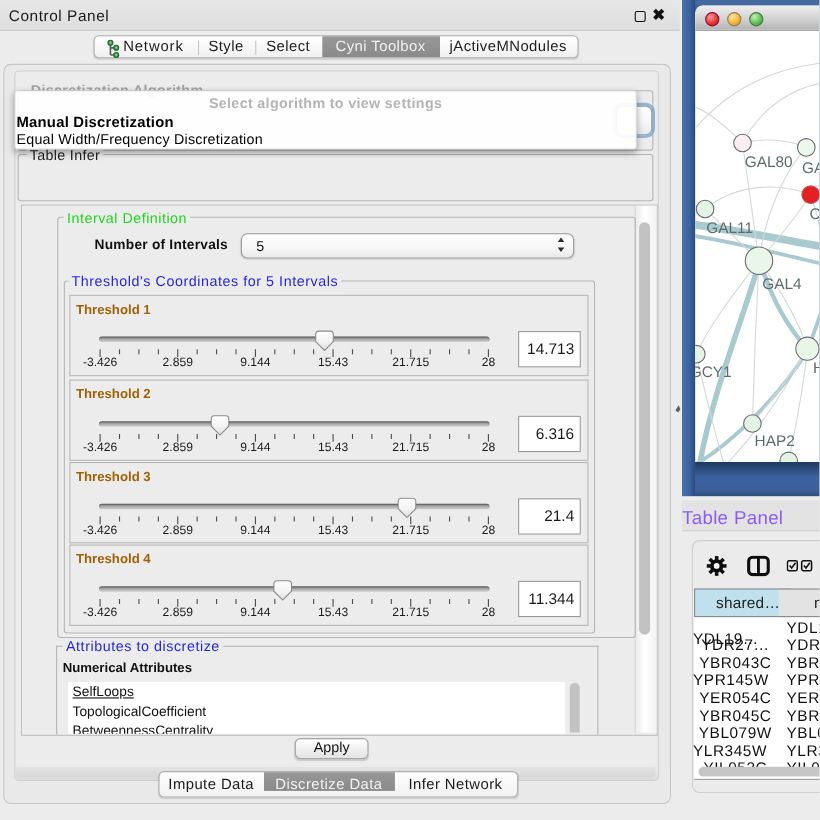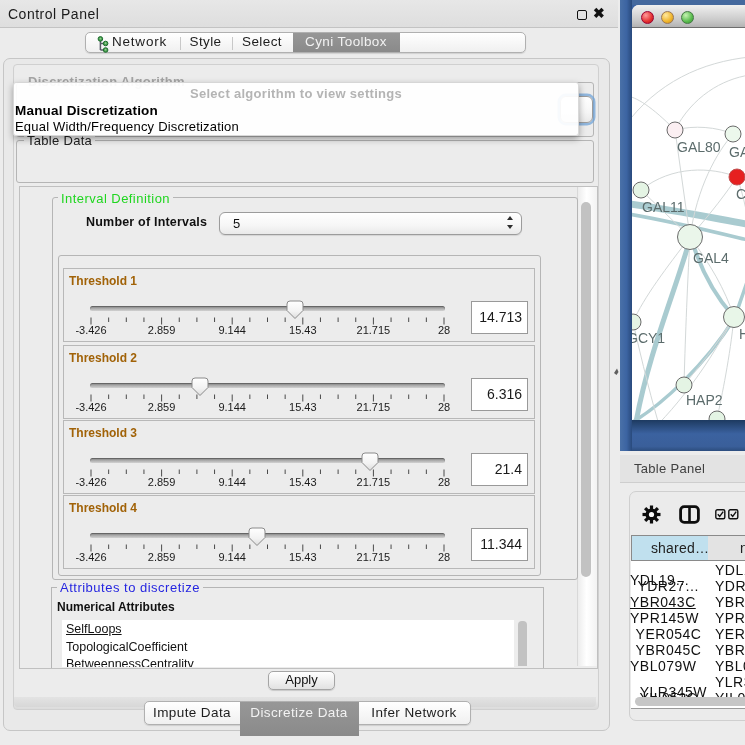--- a/index.html
+++ b/index.html
@@ -65,21 +65,21 @@
   #bluebottom{left:632px;top:420px;width:113px;height:31px;
             background:linear-gradient(#1d3a60,#3b62a0 45%,#3a5f9a 85%,#2c4d7e);}
   #bluetop{left:632px;top:0;width:113px;height:5px;background:#44699e;}
   #canvas{left:632px;top:5px;width:113px;height:415px;background:#fff;border-top-left-radius:7px;}
   #mactitle{position:absolute;left:0;top:0;width:113px;height:22px;
             background:linear-gradient(#f0f0f0,#c9c9c9 70%,#b3b3b3);
             border-bottom:1px solid #6e6e6e;border-top-left-radius:7px;}
   .light{position:absolute;top:6px;width:11px;height:11px;border-radius:50%;}
   #tpbar{left:620px;top:455px;width:125px;height:27px;background:#e3e3e3;
          border-bottom:1px solid #cecece;}
-  #tptext{left:634px;top:461px;font-size:13px;letter-spacing:0.3px;color:#404040;}
+  #tptext{left:620px;top:461px;font-size:17px;letter-spacing:0.3px;color:#8b5cf6;}
   #tablepanel{left:629px;top:491px;width:116px;height:228px;background:#ebebeb;
               border:1px solid #cfcfcf;border-top-left-radius:7px;border-bottom-left-radius:7px;}
   .hcell{position:absolute;top:43px;height:24px;line-height:24px;font-size:14px;letter-spacing:0.2px;color:#222;
          text-align:center;}
   .trow{position:absolute;width:200px;font-size:14px;letter-spacing:0.5px;color:#111;}
 </style>
 </head>
 <body>
 <div id="stage">
 
@@ -100,45 +100,47 @@
       <circle cx="8.6" cy="15" r="2.3" fill="#49a04f" stroke="#1d6b2f" stroke-width="1"></circle>
       <circle cx="3.4" cy="3.6" r="0.9" fill="#8fd08f"></circle>
       <circle cx="8.6" cy="8.2" r="0.9" fill="#8fd08f"></circle>
       <circle cx="8.6" cy="14.7" r="0.9" fill="#8fd08f"></circle>
     </svg>
     <div class="tsep" style="left:94px;"></div>
     <div class="tab" style="left:94px;width:52px;">Style</div>
     <div class="tsep" style="left:146px;"></div>
     <div class="tab" style="left:146px;width:61px;">Select</div>
     <div class="tab tabsel" style="left:207px;width:107px;">Cyni Toolbox</div>
+    <div class="tab" style="left:314px;width:125px;">jActiveMNodules</div>
   </div>
 
   <div class="abs" style="left:28px;top:74px;font-size:13px;font-weight:bold;letter-spacing:0.3px;color:#a4a4a4;">Discretization Algorithm</div>
   <div class="abs group" style="left:16px;top:82px;width:576px;height:53px;"></div>
   <div class="abs combo" style="left:560px;top:96px;width:31px;height:25px;box-shadow:0 0 0 2.5px rgba(105,160,215,0.7);"></div>
 
   <div class="abs group" style="left:16px;top:140px;width:576px;height:41px;"></div>
-  <div class="abs glabel" style="left:24px;top:134px;color:#222;">Table Data</div>
+  <div class="abs glabel" style="left:24px;top:134px;color:#222;">Table Infer</div>
 
   <div class="abs" style="left:19px;top:186px;width:577px;height:481px;border:1px solid #c0c0c0;background:#ececec;"></div>
 
   <div class="abs" style="left:577px;top:187px;width:19px;height:479px;background:linear-gradient(90deg,#ececec,#ffffff 45%,#f2f2f2);border-left:1px solid #d8d8d8;"></div>
   <div class="abs" style="left:581px;top:202px;width:10px;height:375px;background:#c2c2c2;border-radius:5px;"></div>
 
   <div class="abs group" style="left:52px;top:197px;width:524px;height:381px;"></div>
   <div class="abs glabel" style="left:58px;top:192px;color:#1fd61f;letter-spacing:0.45px;">Interval Definition</div>
   <div class="abs" style="left:86px;top:215px;font-size:12.5px;font-weight:bold;letter-spacing:0.2px;color:#111;">Number of Intervals</div>
   <div class="abs combo" style="left:219px;top:212px;width:288px;height:21px;line-height:21px;padding-left:13px;">5
     <span class="cararea">
         <span class="car carup" style="top:3px;"></span>
         <span class="car cardn" style="top:12px;"></span>
       </span>
   </div>
 
   <div class="abs group" style="left:58px;top:255px;width:481px;height:319px;"></div>
+  <div class="abs glabel" style="left:62px;top:249px;color:#2626e0;letter-spacing:0.5px;">Threshold's Coordinates for 5 Intervals</div>
 
   <div id="tholder">
       <div class="abs tbox" style="top:268px">
         <div class="tname">Threshold 1</div>
         <div class="track"></div>
         <svg style="position:absolute;left:0;top:47.5px;" width="470" height="12" viewBox="0 0 470 12">
           <line x1="27" y1="0.5" x2="27" y2="7.5" stroke="#4a4a4a" stroke-width="1"></line>
           <line x1="44.65" y1="0.5" x2="44.65" y2="5" stroke="#4a4a4a" stroke-width="1"></line>
           <line x1="62.3" y1="0.5" x2="62.3" y2="5" stroke="#4a4a4a" stroke-width="1"></line>
           <line x1="79.94999999999999" y1="0.5" x2="79.94999999999999" y2="5" stroke="#4a4a4a" stroke-width="1"></line>
@@ -325,21 +327,21 @@
 
   <div class="abs" style="left:14px;top:697px;width:582px;height:10px;background:linear-gradient(#e3e3e3,#d7d7d7);border-radius:0 0 4px 4px;"></div>
   <svg class="abs" style="left:613px;top:367px;" width="7" height="9" viewBox="0 0 7 9">
       <path d="M1 6 L4 1.5 L5.5 5 L3.5 8 Z" fill="#5f5f5f"></path>
     </svg>
 
   <div class="abs" id="applybtn">Apply</div>
 
   <div class="abs tabbar" style="left:143.5px;top:701px;width:325px;height:21.5px;">
     <div class="tab" style="left:0;width:95px;height:21.5px;line-height:21.5px;">Impute Data</div>
-    <div class="tab tabsel" style="left:95px;width:119px;height:34px;line-height:21.5px;">Discretize Data</div>
+    <div class="tab tabsel" style="left:95px;width:119px;height:17px;line-height:21.5px;">Discretize Data</div>
     <div class="tab" style="left:214px;width:111px;height:21.5px;line-height:21.5px;">Infer Network</div>
   </div>
 
   <div class="abs" id="popup">
     <div class="abs" style="left:0;top:3px;width:564px;text-align:center;font-size:13px;font-weight:bold;letter-spacing:0.3px;color:#b4b4b4;">Select algorithm to view settings</div>
     <div class="abs" style="left:1px;top:20px;font-size:13.5px;font-weight:bold;letter-spacing:0.2px;color:#000;">Manual Discretization</div>
     <div class="abs" style="left:1px;top:36px;font-size:13px;letter-spacing:0.2px;color:#000;">Equal Width/Frequency Discretization</div>
   </div>
 
   <div class="abs" id="bluepane"></div>
@@ -430,31 +432,31 @@
     </svg>
     <div class="abs" style="left:1px;top:68px;width:115px;height:148px;background:#ffffff;border-bottom:1px solid #9a9a9a;"></div>
 
     <div class="hcell" style="left:1px;width:76px;background:#c0e0ee;border:1px solid #8a8a8a;padding-left:10px;">shared…</div>
     <div class="hcell" style="left:78px;width:100px;background:#e3e3e3;border-top:1px solid #8a8a8a;border-bottom:1px solid #8a8a8a;">name</div>
     <div id="rows">
         <div class="trow" style="left:0px;top:80px;width:77px;text-align:left;">YDL19…</div>
         <div class="trow" style="left:85px;top:70px;">YDL1</div>
         <div class="trow" style="left:0px;top:86px;width:77px;text-align:center;">YDR27…</div>
         <div class="trow" style="left:85px;top:86px;">YDR2</div>
-        <div class="trow" style="left:0px;top:102px;width:77px;text-decoration:underline;">YBR043C</div>
+        <div class="trow" style="left:0px;top:102px;width:77px;text-align:center;">YBR043C</div>
         <div class="trow" style="left:85px;top:102px;">YBR0</div>
         <div class="trow" style="left:0px;top:118px;width:77px;text-align:left;">YPR145W</div>
         <div class="trow" style="left:85px;top:118px;">YPR1</div>
         <div class="trow" style="left:0px;top:134px;width:77px;text-align:center;">YER054C</div>
         <div class="trow" style="left:85px;top:134px;">YER0</div>
         <div class="trow" style="left:0px;top:150px;width:77px;text-align:center;">YBR045C</div>
         <div class="trow" style="left:85px;top:150px;">YBR0</div>
-        <div class="trow" style="left:0px;top:166px;width:77px;">YBL079W</div>
+        <div class="trow" style="left:0px;top:166px;width:77px;text-align:center;">YBL079W</div>
         <div class="trow" style="left:85px;top:166px;">YBL0</div>
-        <div class="trow" style="left:0px;top:182px;width:77px;text-align:right;margin-top:10px;">YLR345W</div>
+        <div class="trow" style="left:0px;top:182px;width:77px;text-align:left;">YLR345W</div>
         <div class="trow" style="left:85px;top:182px;">YLR3</div>
         <div class="trow" style="left:0px;top:198px;width:77px;text-align:center;">YIL052C</div>
         <div class="trow" style="left:85px;top:198px;">YIL0</div>
       </div>
 
     <div class="abs" style="left:5px;top:205px;width:112px;height:9px;background:#c6c6c6;border-radius:4.5px 0 0 4.5px;"></div>
   </div>
 </div>
 
 </body></html>

